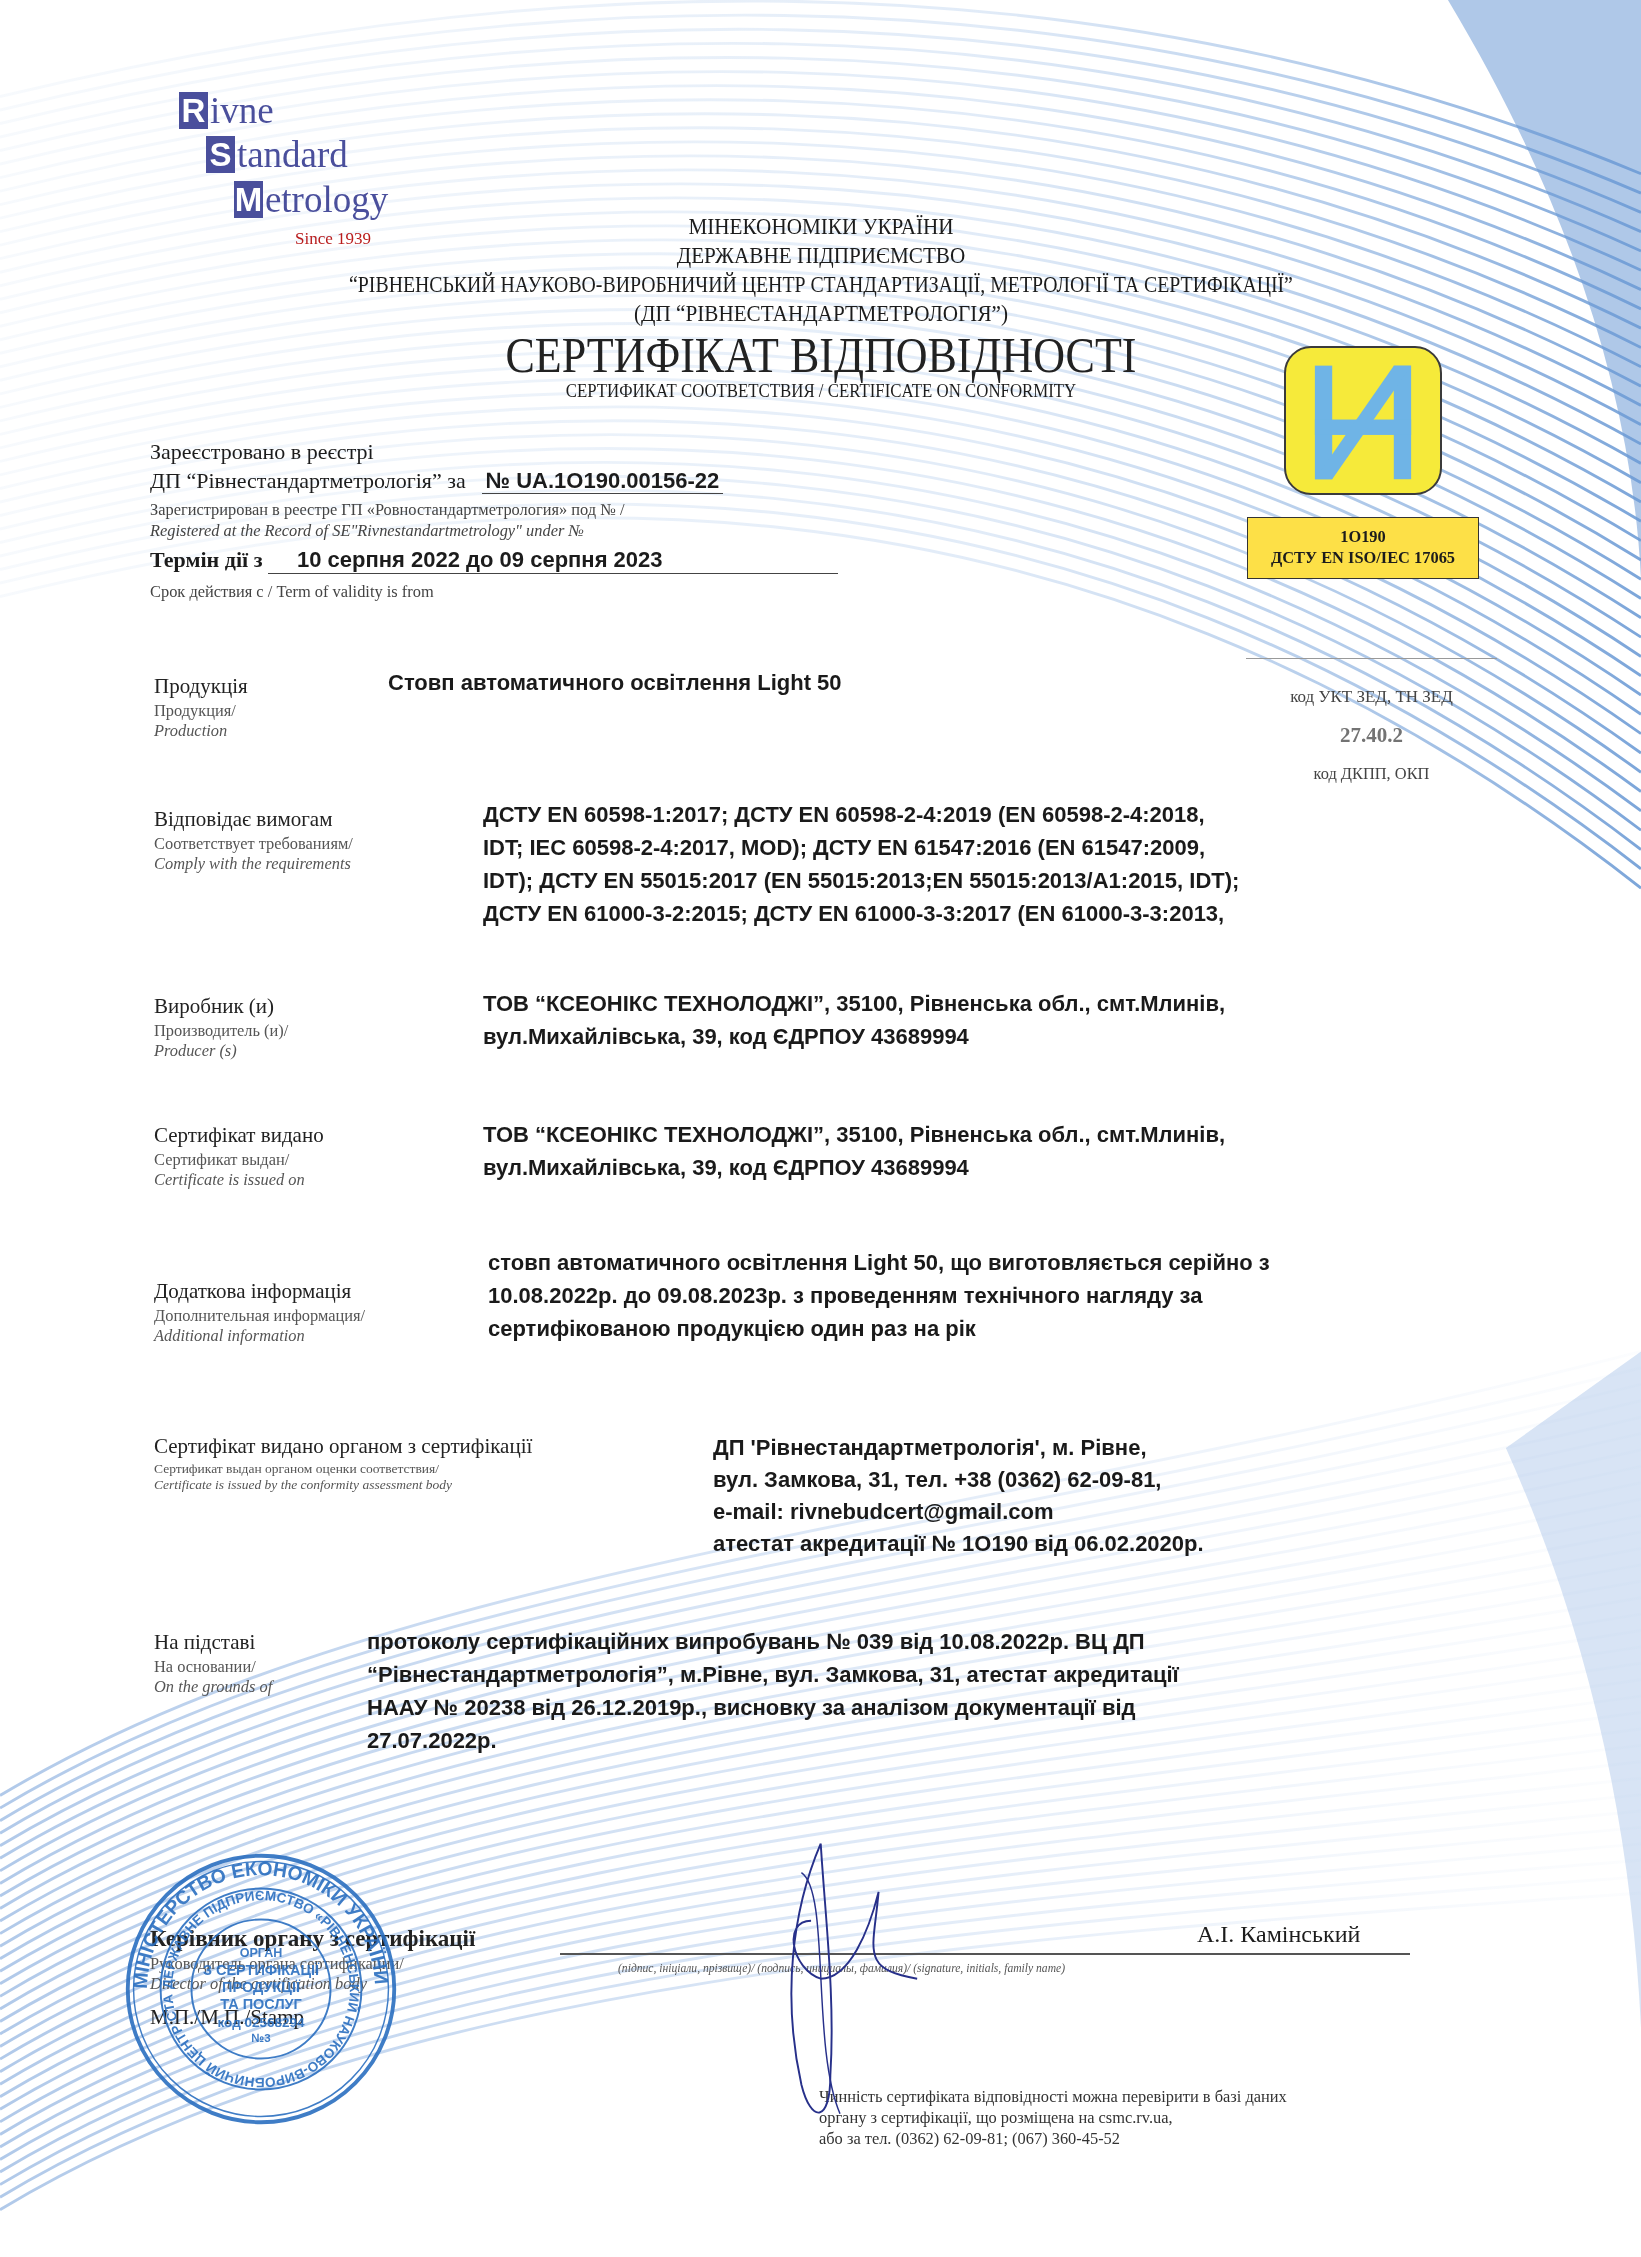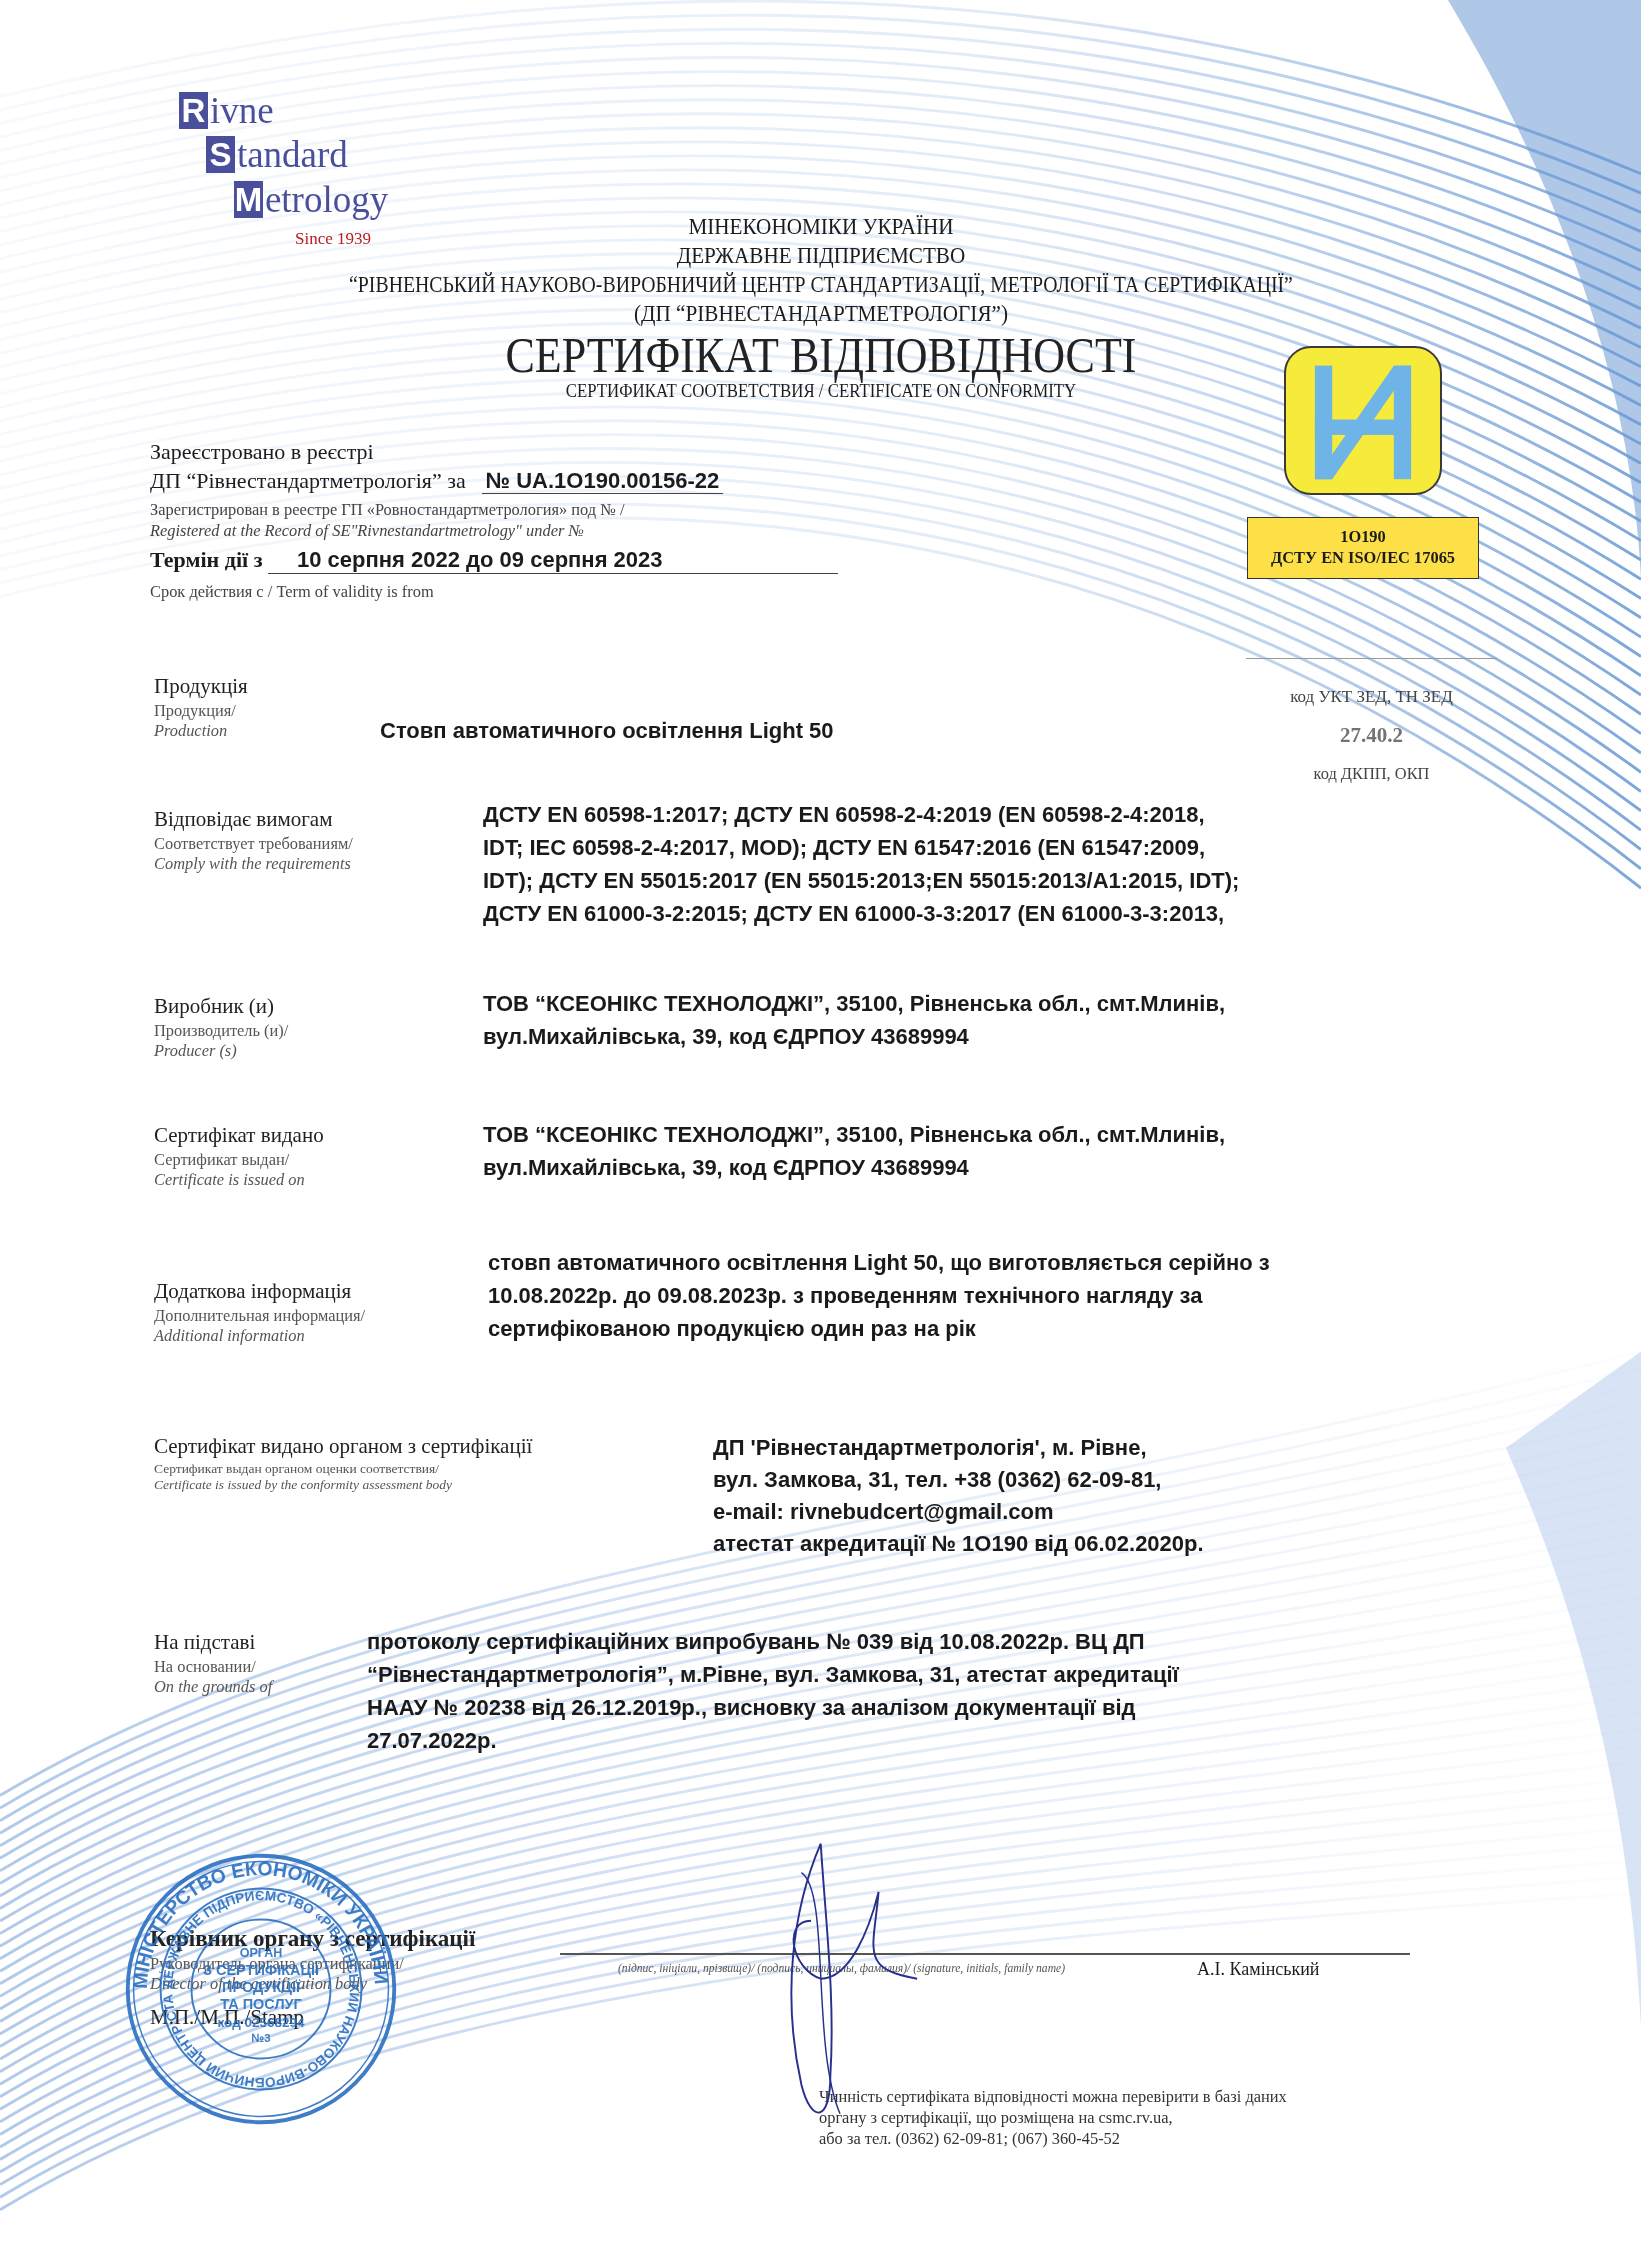--- a/index.html
+++ b/index.html
@@ -55,21 +55,21 @@
   .val { font-family: "Liberation Sans", sans-serif; font-weight: bold; font-size: 22px; color: #1a1a1a; line-height: 33px; }
 
   .code-block { left: 1246px; top: 658px; width: 251px; text-align: center; color: #444; }
   .code-block .k1 { font-size: 17px; margin-top: 28px; }
   .code-block .k2 { font-size: 21px; font-weight: bold; margin: 16px 0; color: #737373; }
   .code-block .k3 { font-size: 16.4px; }
   .code-block .rule { height: 1px; background: #999; margin-bottom: 5.8px; }
 
   .sig-line { left: 560px; top: 1953px; width: 850px; height: 1.9px; background: #555; }
   .sig-caption { left: 618px; top: 1962px; font-size: 11.6px; color: #555; font-style: italic; }
-  .sig-name { left: 1197px; top: 1921px; font-size: 18px; margin-top: 38px; }
+  .sig-name { left: 1197px; top: 1921px; font-size: 24px; }
 
   .note { left: 819px; top: 2086px; font-size: 16.4px; color: #333; line-height: 21px; }
 
   .stamp { left: 121px; top: 1849px; width: 280px; height: 280px; z-index: 3; }
   .signature { left: 753px; top: 1834px; width: 174px; height: 299px; z-index: 3; }
 </style>
 </head>
 <body>
 
 <svg class="bg-wave" viewBox="0 0 1700 2338" preserveAspectRatio="none">
@@ -217,21 +217,21 @@
   <div class="k1">код УКТ ЗЕД, ТН ЗЕД</div>
   <div class="k2">27.40.2</div>
   <div class="k3">код ДКПП, ОКП</div>
 </div>
 
 <div class="abs lbl" style="top:674px">
   <div class="a">Продукція</div>
   <div class="b">Продукция/</div>
   <div class="c">Production</div>
 </div>
-<div class="abs val" style="left:380px; top:666px;margin-top:48px;">Стовп автоматичного освітлення Light 50</div>
+<div class="abs val" style="left:388px; top:666px;">Стовп автоматичного освітлення Light 50</div>
 
 <div class="abs lbl" style="top:807px">
   <div class="a">Відповідає вимогам</div>
   <div class="b">Соответствует требованиям/</div>
   <div class="c">Comply with the requirements</div>
 </div>
 <div class="abs val" style="left:483px; top:798px; width:966px;">
   <div>ДСТУ EN 60598-1:2017; ДСТУ EN 60598-2-4:2019 (EN 60598-2-4:2018,</div>
   <div>IDT; IEC 60598-2-4:2017, MOD); ДСТУ EN 61547:2016 (EN 61547:2009,</div>
   <div>IDT); ДСТУ EN 55015:2017 (EN 55015:2013;EN 55015:2013/A1:2015, IDT);</div>

